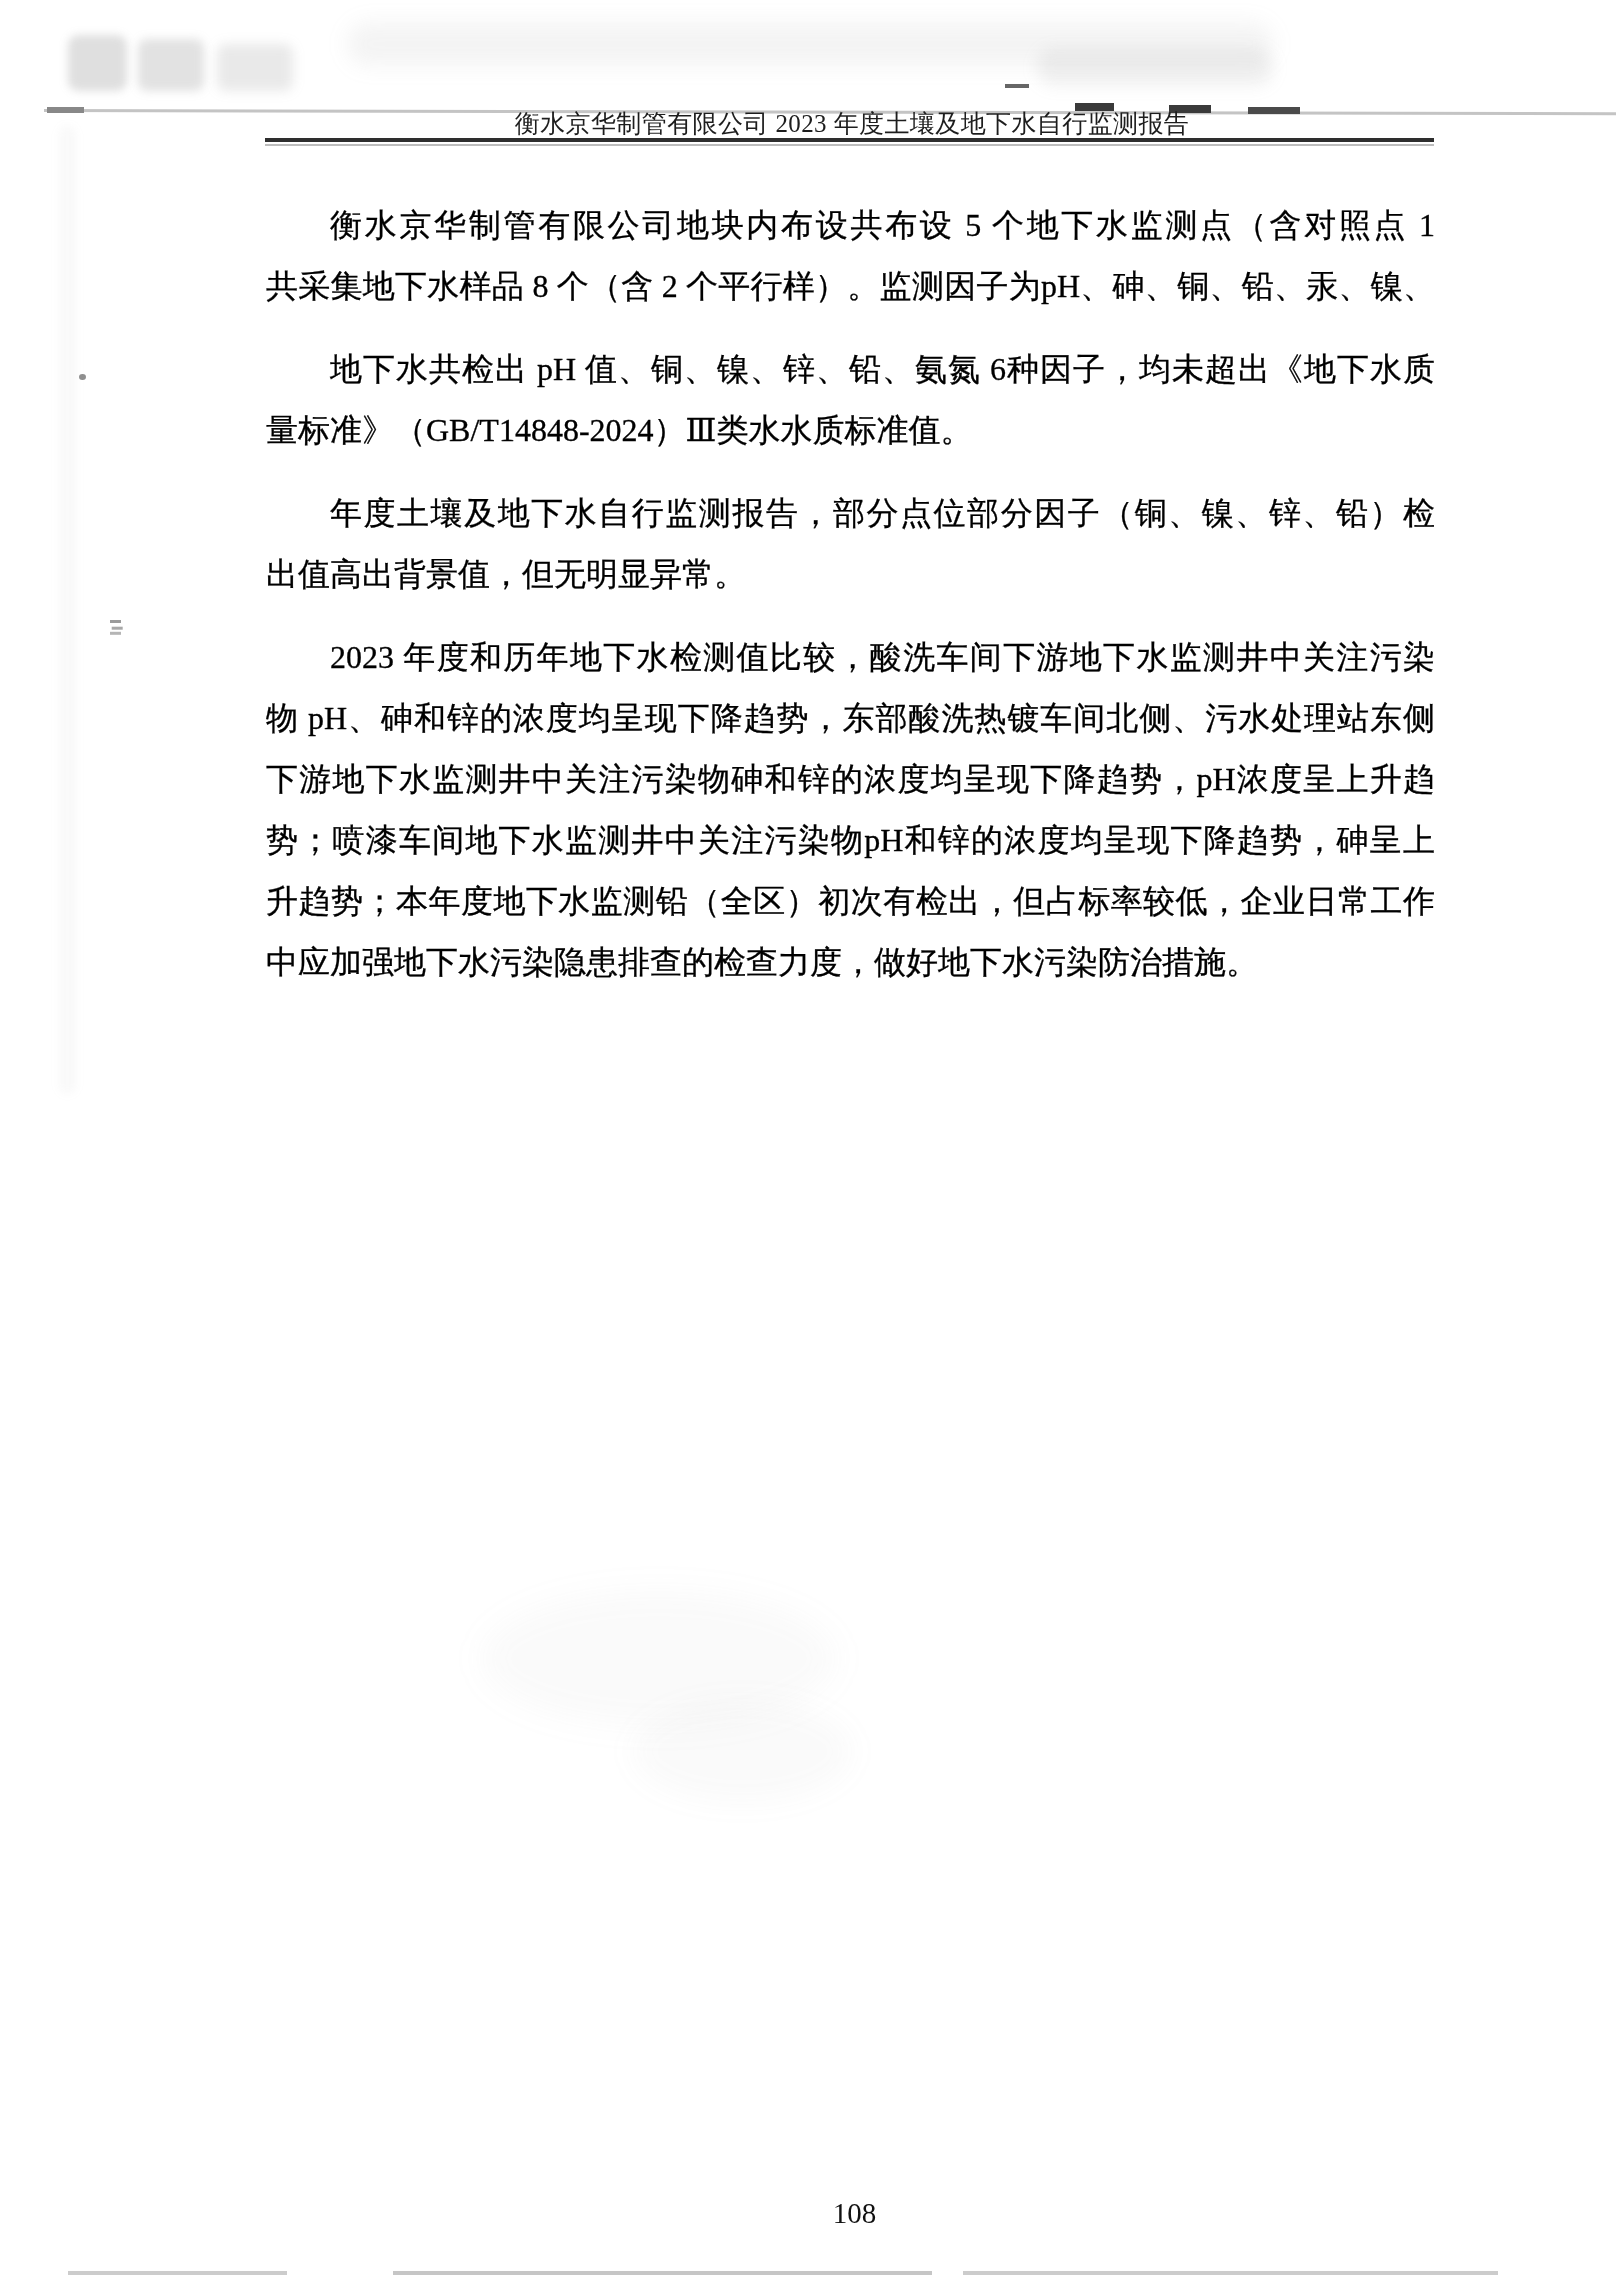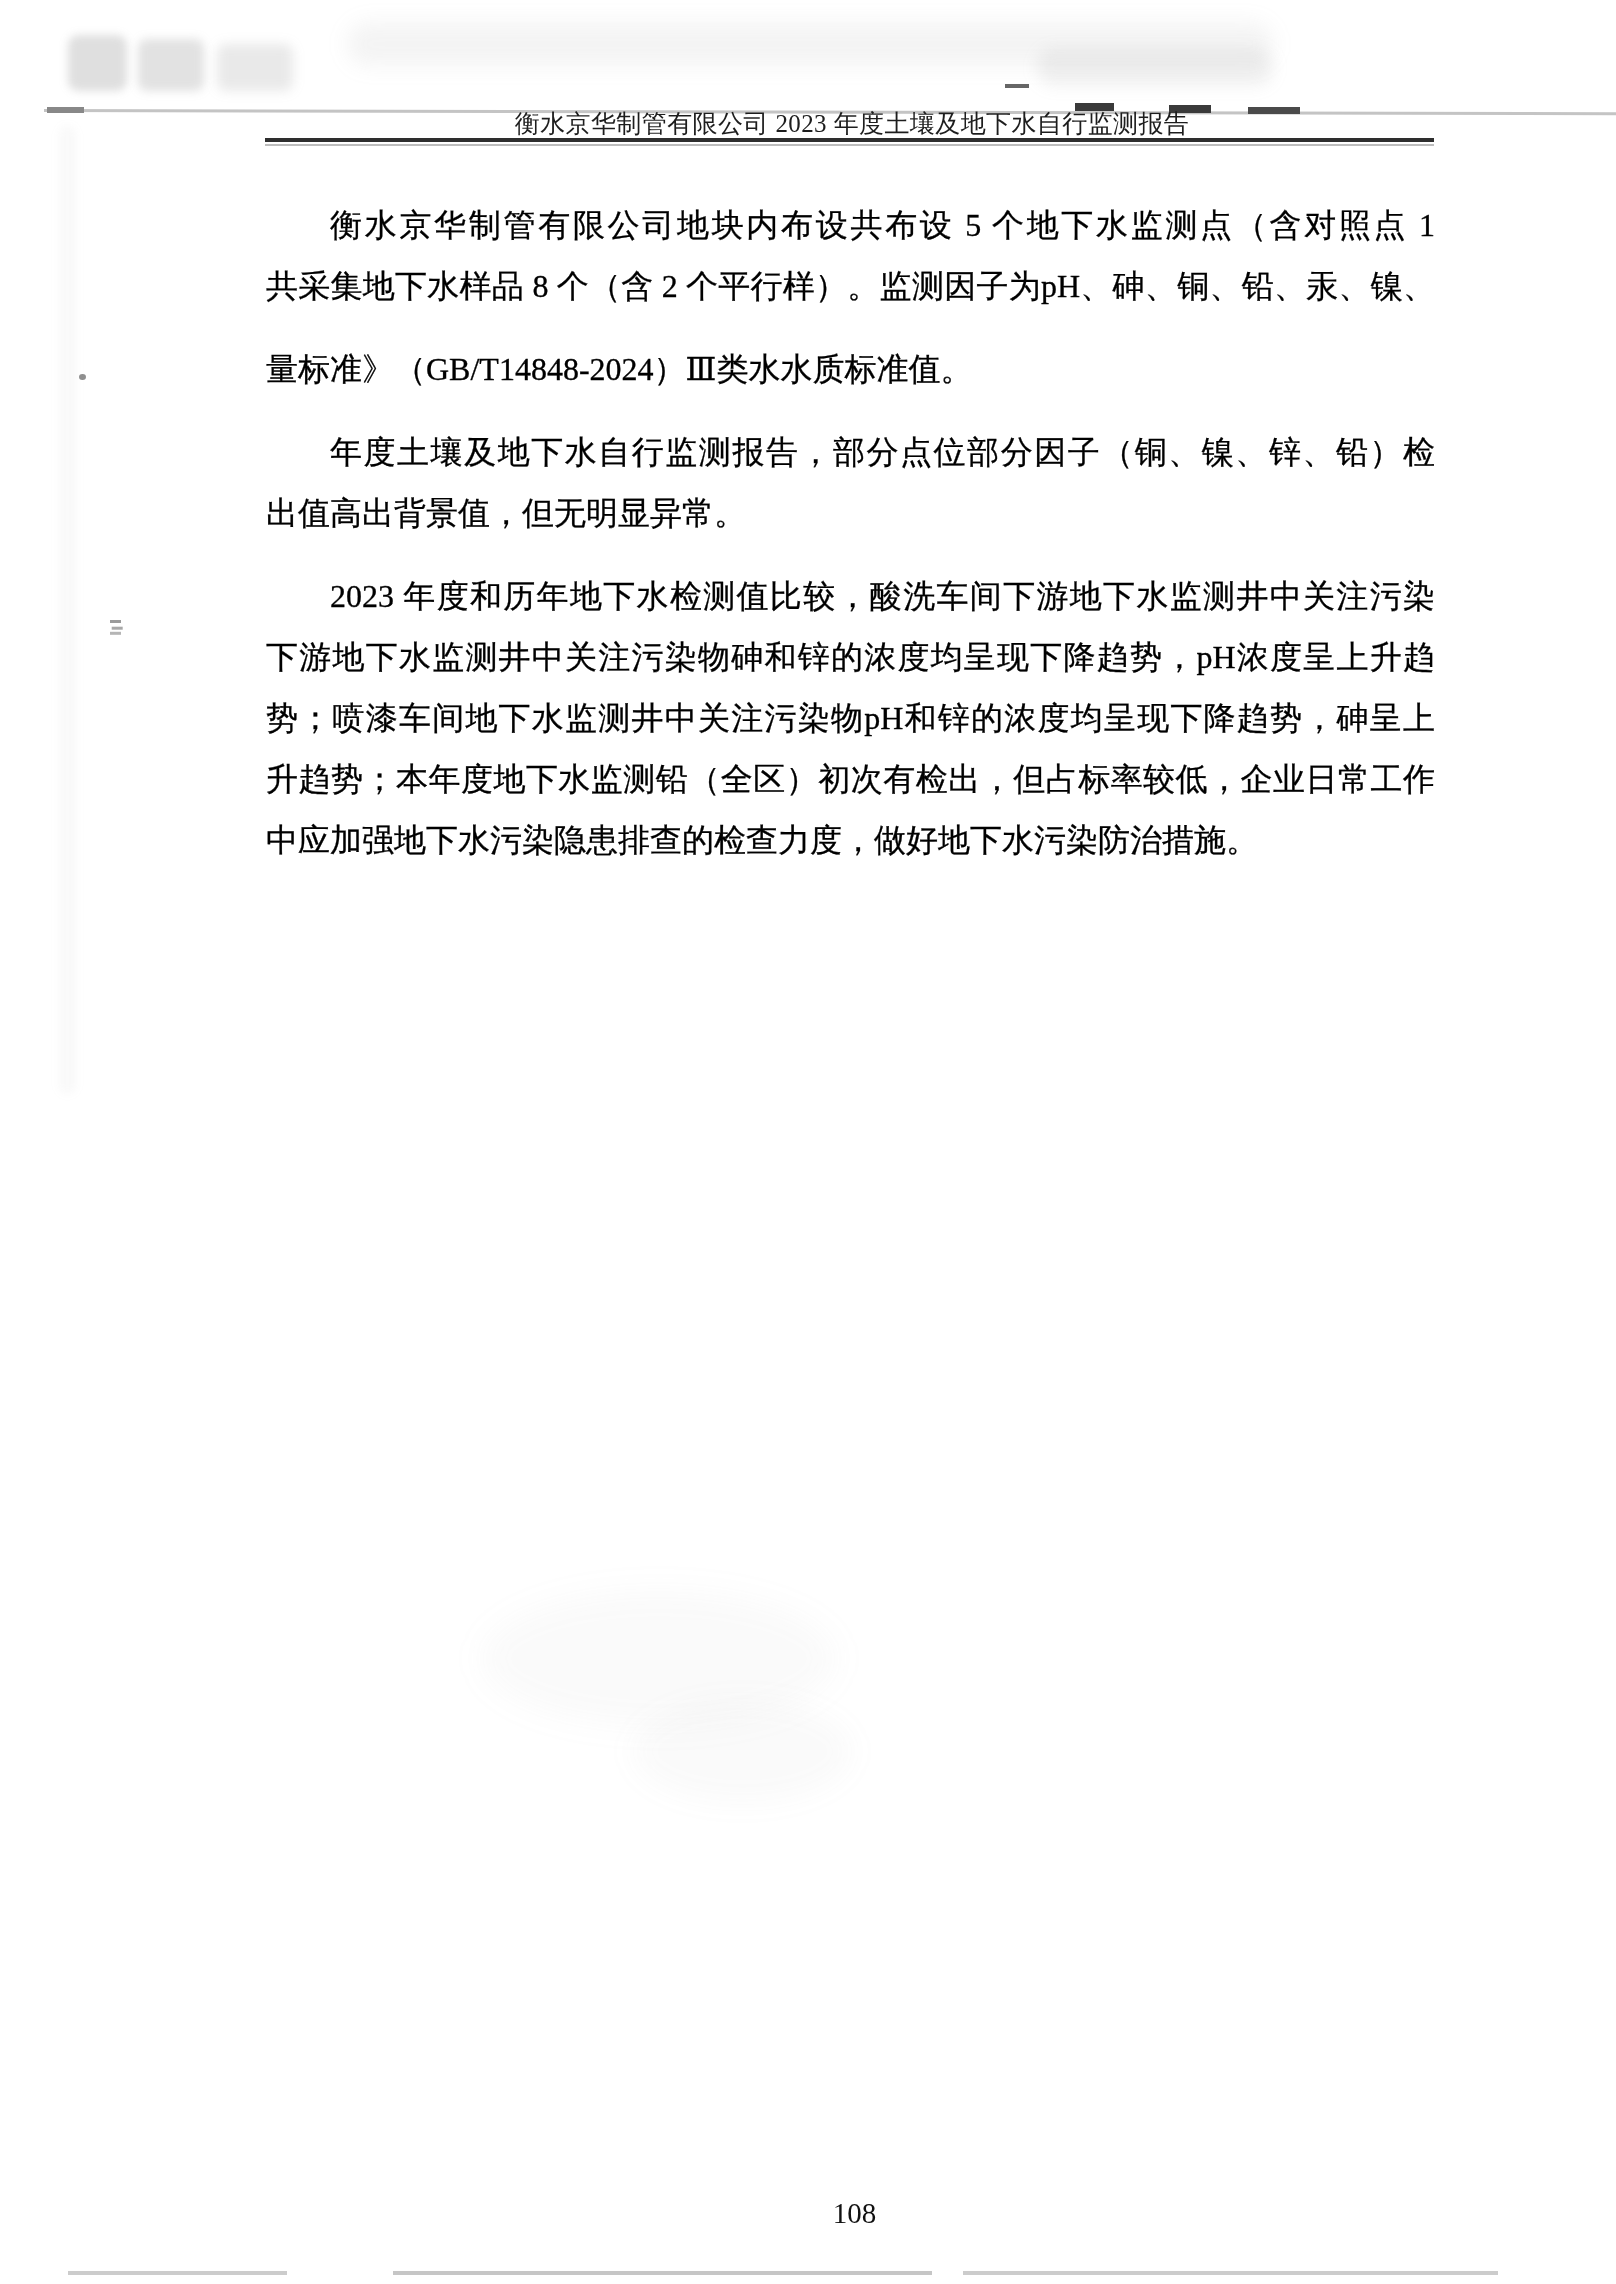--- a/index.html
+++ b/index.html
@@ -111,30 +111,32 @@
   <div class="header-rule-echo"></div>
 
   <div class="doc-body">
 
     <p class="para">
       <span class="line ind">衡水京华制管有限公司地块内布设共布设 5 个地下水监测点（含对照点 1 个）。</span>
       <span class="line">共采集地下水样品 8 个（含 2 个平行样）。监测因子为pH、砷、铜、铅、汞、镍、</span>
     </p>
 
     <p class="para">
+      <span class="line ind">地下水共检出 pH 值、铜、镍、锌、铅、氨氮 6种因子，均未超出《地下水质</span>
       <span class="line last">量标准》（GB/T14848-2024）Ⅲ类水水质标准值。</span>
     </p>
 
     <p class="para">
       <span class="line ind">年度土壤及地下水自行监测报告，部分点位部分因子（铜、镍、锌、铅）检</span>
       <span class="line last">出值高出背景值，但无明显异常。</span>
     </p>
 
     <p class="para">
       <span class="line ind">2023 年度和历年地下水检测值比较，酸洗车间下游地下水监测井中关注污染</span>
+      <span class="line">物 pH、砷和锌的浓度均呈现下降趋势，东部酸洗热镀车间北侧、污水处理站东侧</span>
       <span class="line">下游地下水监测井中关注污染物砷和锌的浓度均呈现下降趋势，pH浓度呈上升趋</span>
       <span class="line">势；喷漆车间地下水监测井中关注污染物pH和锌的浓度均呈现下降趋势，砷呈上</span>
       <span class="line">升趋势；本年度地下水监测铅（全区）初次有检出，但占标率较低，企业日常工作</span>
       <span class="line last">中应加强地下水污染隐患排查的检查力度，做好地下水污染防治措施。</span>
     </p>
 
   </div>
 
   <div class="page-footer">
     <span>108</span>

